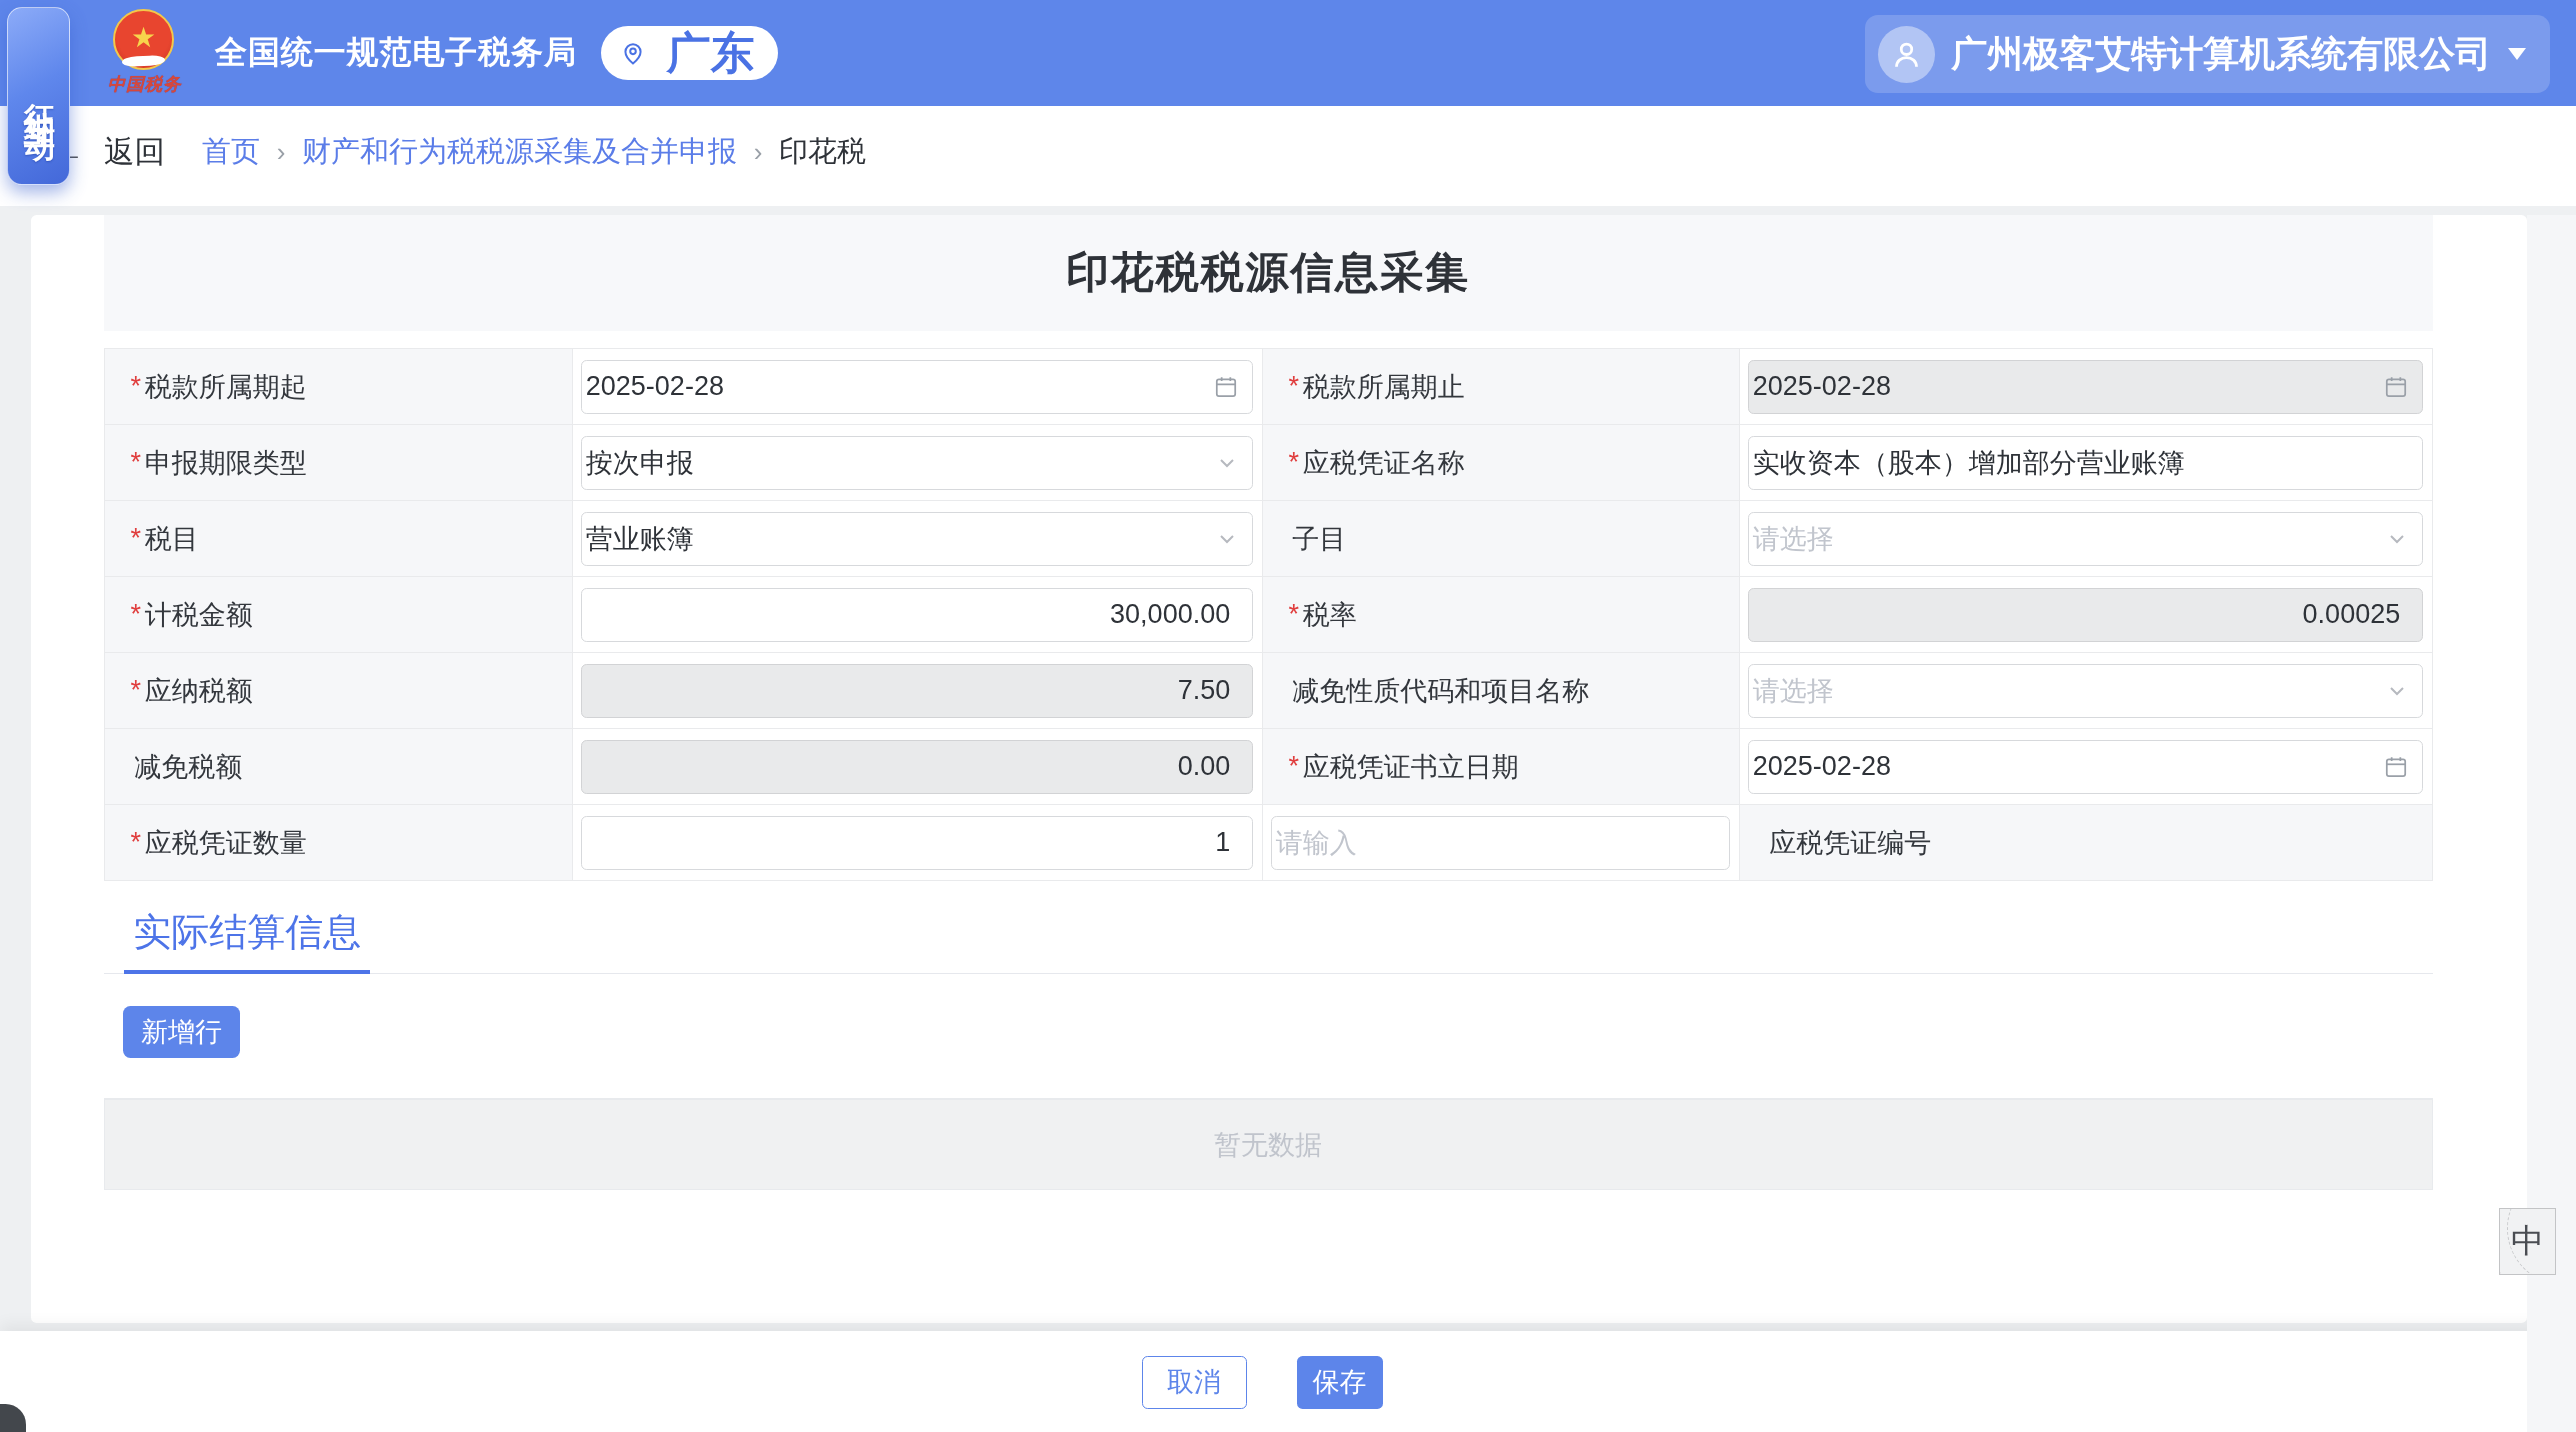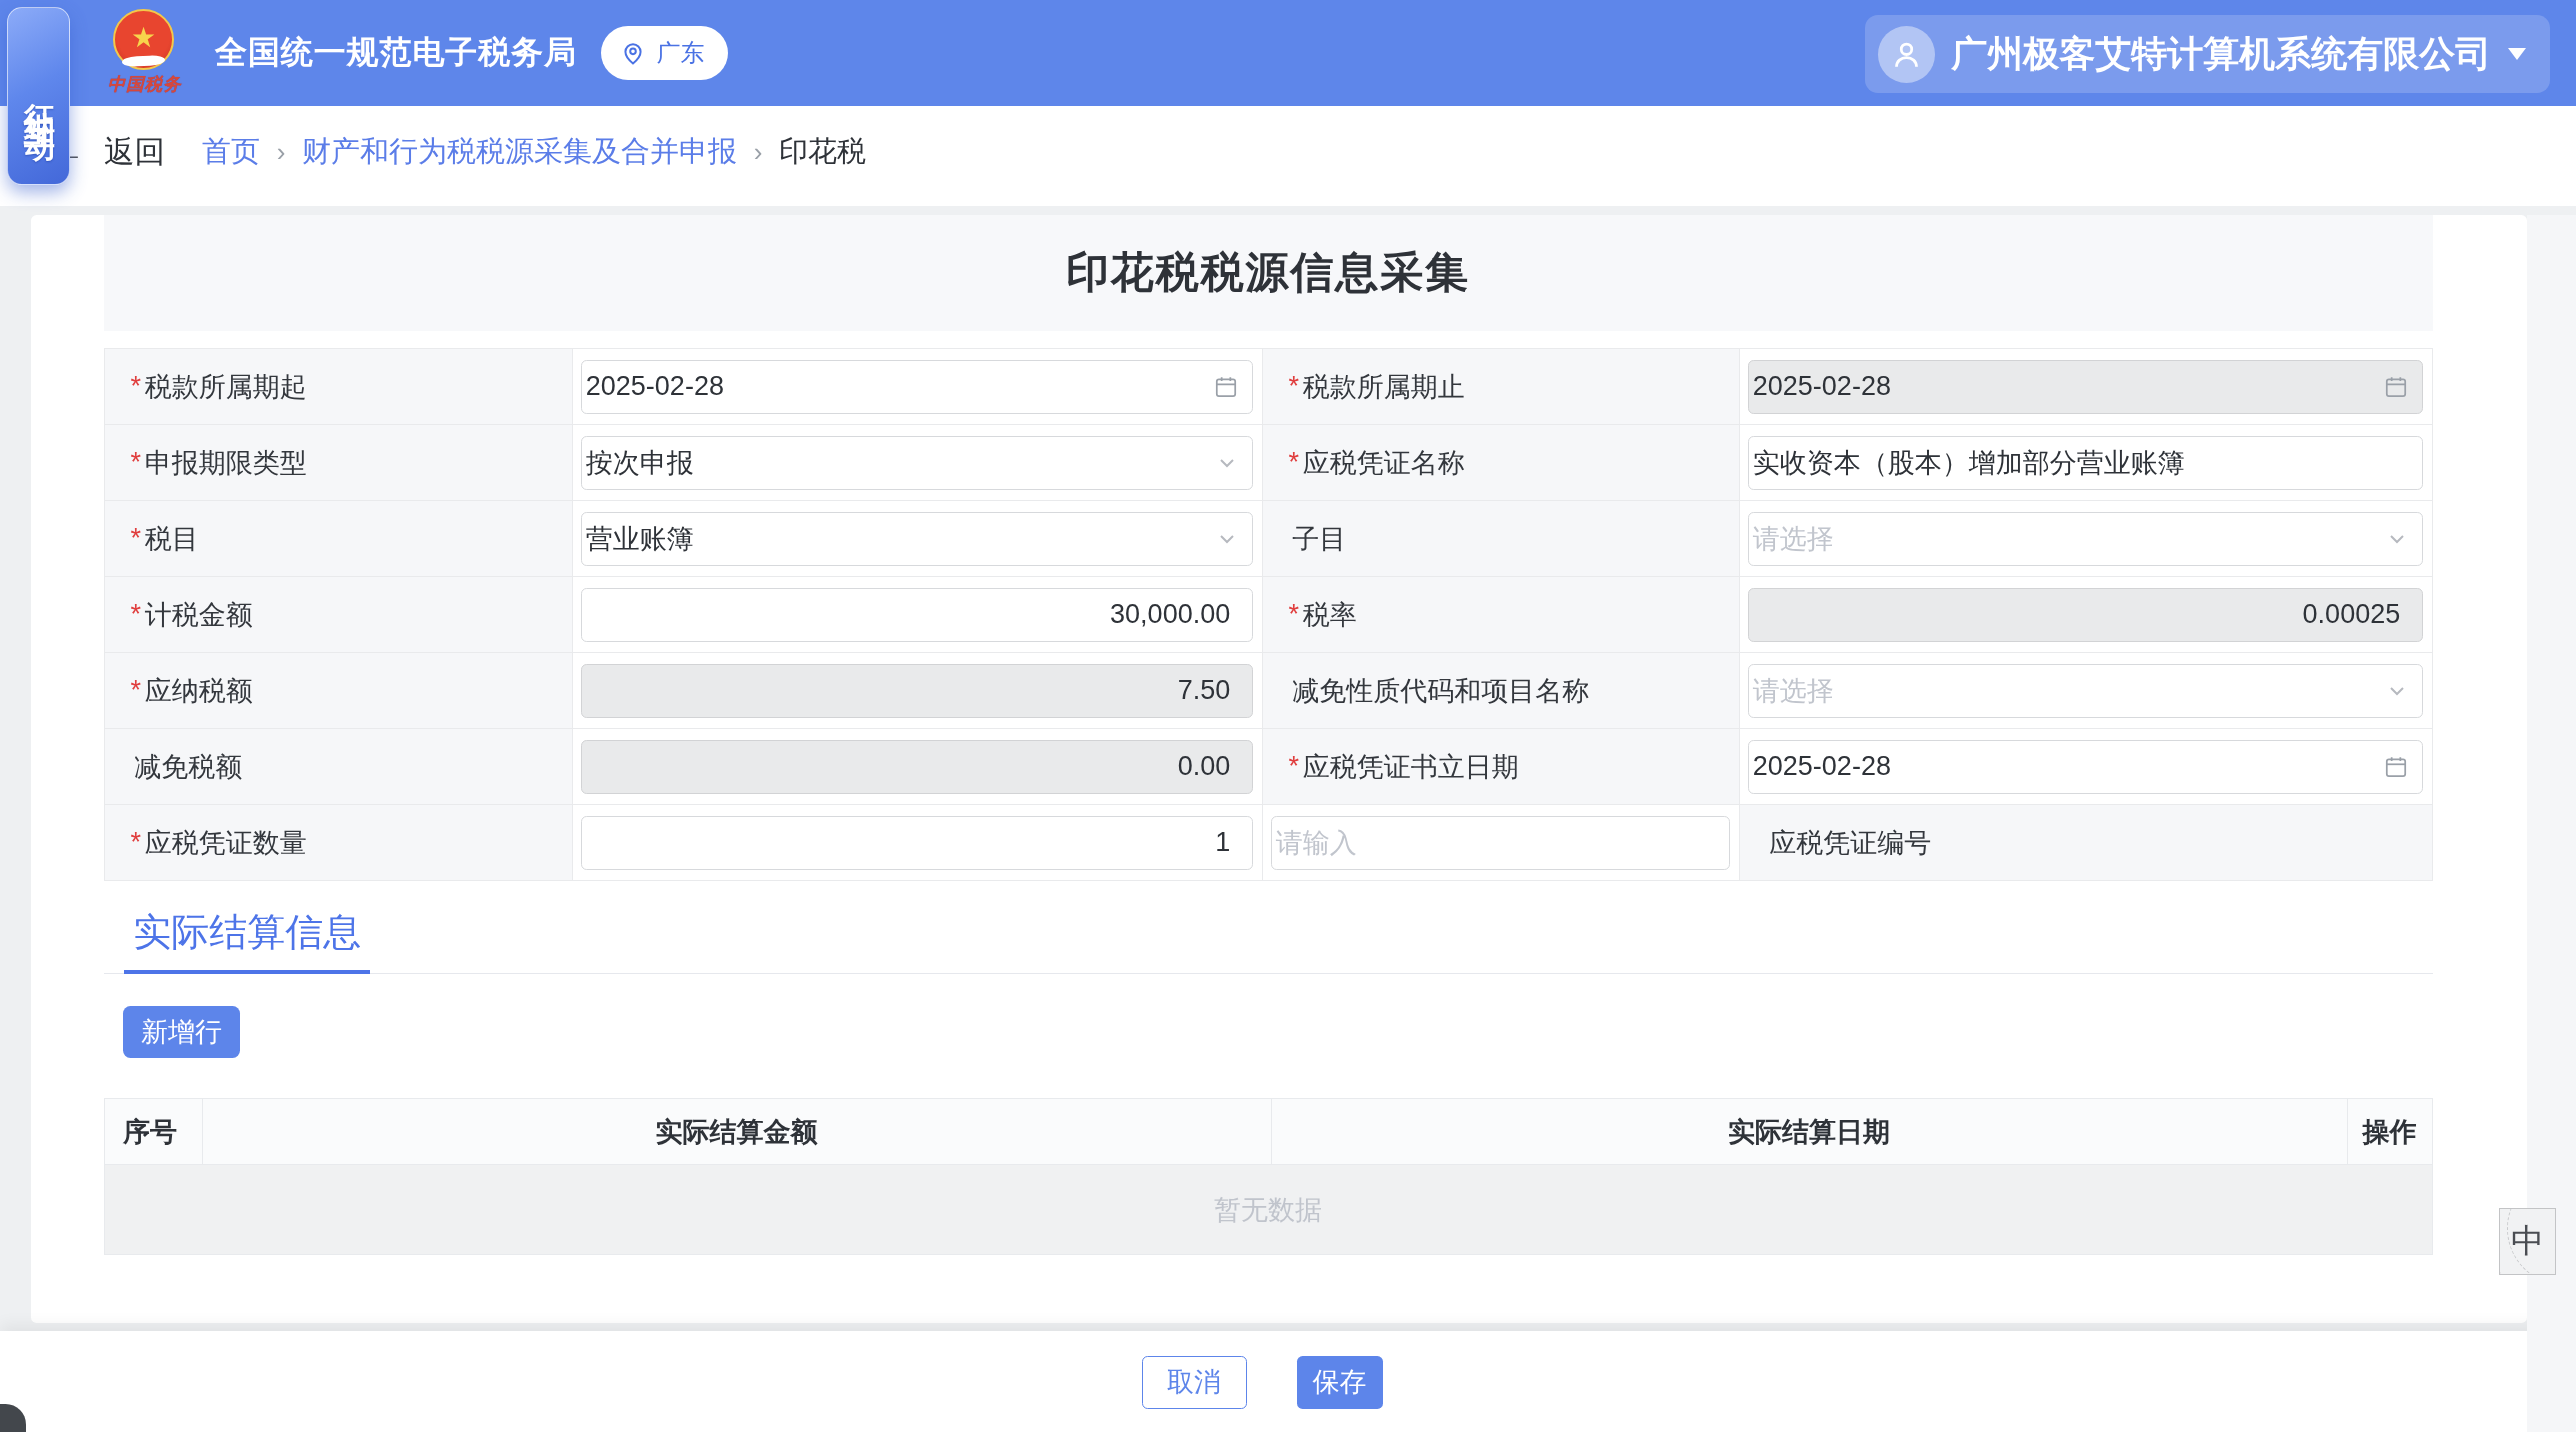--- a/index.html
+++ b/index.html
@@ -29,21 +29,21 @@
   .logo-caption {
     position:absolute; left:-7.4px; top:65px; width:104px; text-align:center;
     color:#d8473a; font-size:17.6px; font-weight:700; font-style:italic; letter-spacing:0.9px;
     text-shadow:0 0 0.9px rgba(120,0,0,.4);
   }
   .app-title { margin-left:215px; color:#fff; font-size:32px; font-weight:600; letter-spacing:0.9px; }
   .region-pill {
     margin-left:24px; height:54px; background:#fff; border-radius:27px;
     display:flex; align-items:center; padding:0 24px 0 18.5px; cursor:pointer;
   }
-  .region-pill .txt { color:#4a72e4; font-size:24px; font-weight:400; margin-left:9px; }
+  .region-pill .txt { color:#4a72e4; font-size:44px; font-weight:700; margin-left:19px; }
   .account-pill {
     position:absolute; right:26px; top:15px; height:78px;
     background:rgba(255,255,255,0.18); border-radius:13px;
     display:flex; align-items:center; padding:0 24px 0 13px; cursor:pointer;
   }
   .avatar {
     width:57px; height:57px; border-radius:50%; background:rgba(255,255,255,0.42);
     display:flex; align-items:center; justify-content:center; margin-right:16.7px;
   }
   .account-name { color:#fff; font-size:36px; font-weight:700; }
@@ -421,26 +421,20 @@
         </div>
       </div>
 
       <div class="tabs">
         <div class="tab active">实际结算信息</div>
       </div>
 
       <div class="add-row-btn">新增行</div>
 
       <div class="tbl">
-        <div class="tbl-head">
-          <div class="th c0">序号</div>
-          <div class="th c1">实际结算金额</div>
-          <div class="th c2">实际结算日期</div>
-          <div class="th c3">操作</div>
-        </div>
         <div class="tbl-empty">
           <span>暂无数据</span>
         </div>
       </div>
     </div>
   </div>
 
   <div class="footer-bar">
     <div class="footer-btns">
       <div class="btn cancel">取消</div>

